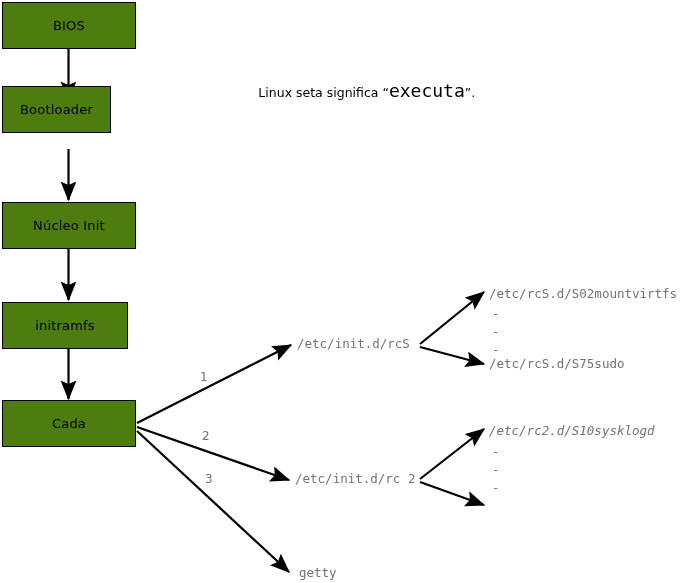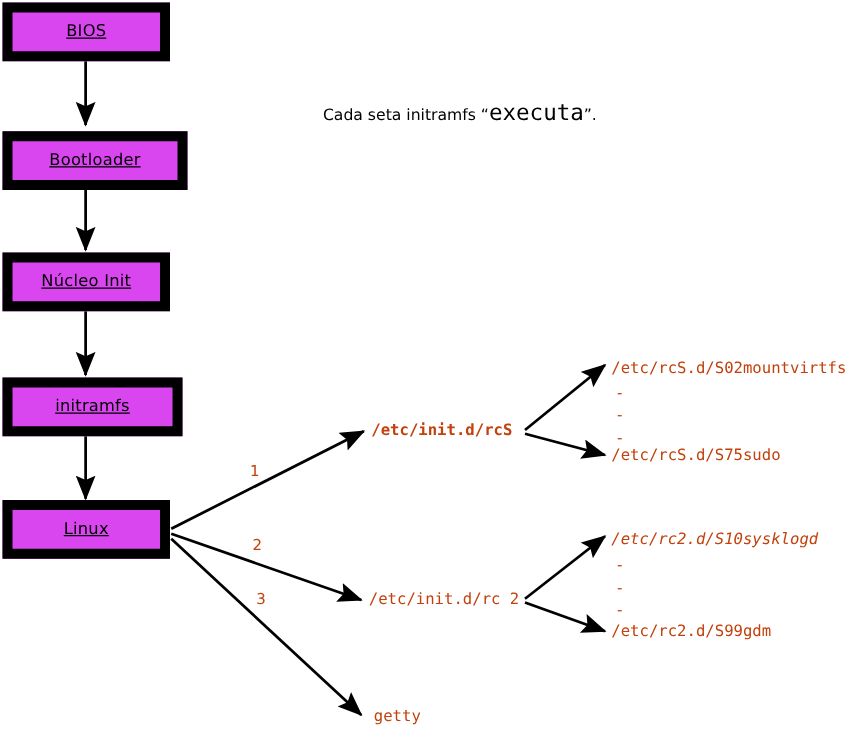--- a/index.html
+++ b/index.html
@@ -18,35 +18,34 @@
   #svg-layer {
     position: absolute;
     left: 0;
     top: 0;
     width: 682px;
     height: 583px;
   }
   .node-box {
     position: absolute;
     box-sizing: border-box;
-    border: 8px solid #000000;
-    background: #d946ef;
+    border: 1px solid #000000;
+    background: #4d7c0f;
     display: flex;
     align-items: center;
     justify-content: center;
     font-family: "DejaVu Sans", sans-serif;
     font-size: 13px;
     color: #000000;
     letter-spacing: 0.2px;
-    text-decoration: underline;
   }
   .txt {
     position: absolute;
     white-space: pre;
-    color: #c2410c;
+    color: #737373;
     line-height: 1;
   }
   .mono {
     font-family: "DejaVu Sans Mono", monospace;
     font-size: 12.5px;
   }
   .branch-num {
     font-family: "DejaVu Sans", sans-serif;
     font-size: 12px;
   }
@@ -95,50 +94,49 @@
     <line x1="420" y1="344" x2="484" y2="292" stroke="#000000" stroke-width="2.2" marker-end="url(#ah)"></line>
     <line x1="420" y1="347" x2="484" y2="364" stroke="#000000" stroke-width="2.2" marker-end="url(#ah)"></line>
 
     <line x1="420" y1="479" x2="484" y2="429" stroke="#000000" stroke-width="2.2" marker-end="url(#ah)"></line>
     <line x1="420" y1="482" x2="484" y2="505" stroke="#000000" stroke-width="2.2" marker-end="url(#ah)"></line>
   </svg>
 
   <div class="node-box" style="left:2px; top:2px; width:134px; height:47px;">
     <span>BIOS</span>
   </div>
-  <div class="node-box" style="left:2px; top:105px; width:148px; height:47px;justify-content:center;">
+  <div class="node-box" style="left:2px; top:86px; width:109px; height:47px;justify-content:center;">
     <span>Bootloader</span>
   </div>
   <div class="node-box" style="left:2px; top:202px; width:134px; height:47px;">
     <span>Núcleo Init</span>
   </div>
-  <div class="node-box" style="left:2px; top:302px; width:144px; height:47px;align-items:center;">
+  <div class="node-box" style="left:2px; top:302px; width:126px; height:47px;align-items:center;">
     <span>initramfs</span>
   </div>
   <div class="node-box" style="left:2px; top:400px; width:134px; height:47px;">
-    <span>Linux</span>
+    <span>Cada</span>
   </div>
 
   <div class="caption-wrap">
-    <span class="caption-sans">Cada seta initramfs “</span><span class="caption-mono">executa</span><span class="caption-sans">”.</span>
+    <span class="caption-sans">Linux seta significa “</span><span class="caption-mono">executa</span><span class="caption-sans">”.</span>
   </div>
 
   <div class="txt branch-num" style="left:200px; top:371px;">1</div>
   <div class="txt branch-num" style="left:202px; top:430px;">2</div>
   <div class="txt branch-num" style="left:205px; top:473px;">3</div>
 
-  <div class="txt mono" style="left:297px; top:338px;font-weight:bold;">/etc/init.d/rcS</div>
+  <div class="txt mono" style="left:297px; top:338px;">/etc/init.d/rcS</div>
   <div class="txt mono" style="left:295px; top:473px;">/etc/init.d/rc 2</div>
   <div class="txt mono" style="left:299px; top:567px;">getty</div>
 
   <div class="txt mono" style="left:489px; top:288px;">/etc/rcS.d/S02mountvirtfs</div>
   <div class="txt dash" style="left:492px; top:308px;">-</div>
   <div class="txt dash" style="left:492px; top:326px;">-</div>
   <div class="txt dash" style="left:492px; top:344px;">-</div>
   <div class="txt mono" style="left:489px; top:358px;">/etc/rcS.d/S75sudo</div>
 
   <div class="txt mono" style="left:489px; top:425px;font-style:italic;">/etc/rc2.d/S10sysklogd</div>
   <div class="txt dash" style="left:492px; top:446px;">-</div>
   <div class="txt dash" style="left:492px; top:464px;">-</div>
   <div class="txt dash" style="left:492px; top:482px;">-</div>
-  <div class="txt mono" style="left:489px; top:499px;">/etc/rc2.d/S99gdm</div>
 
 </div>
 
 </body></html>

